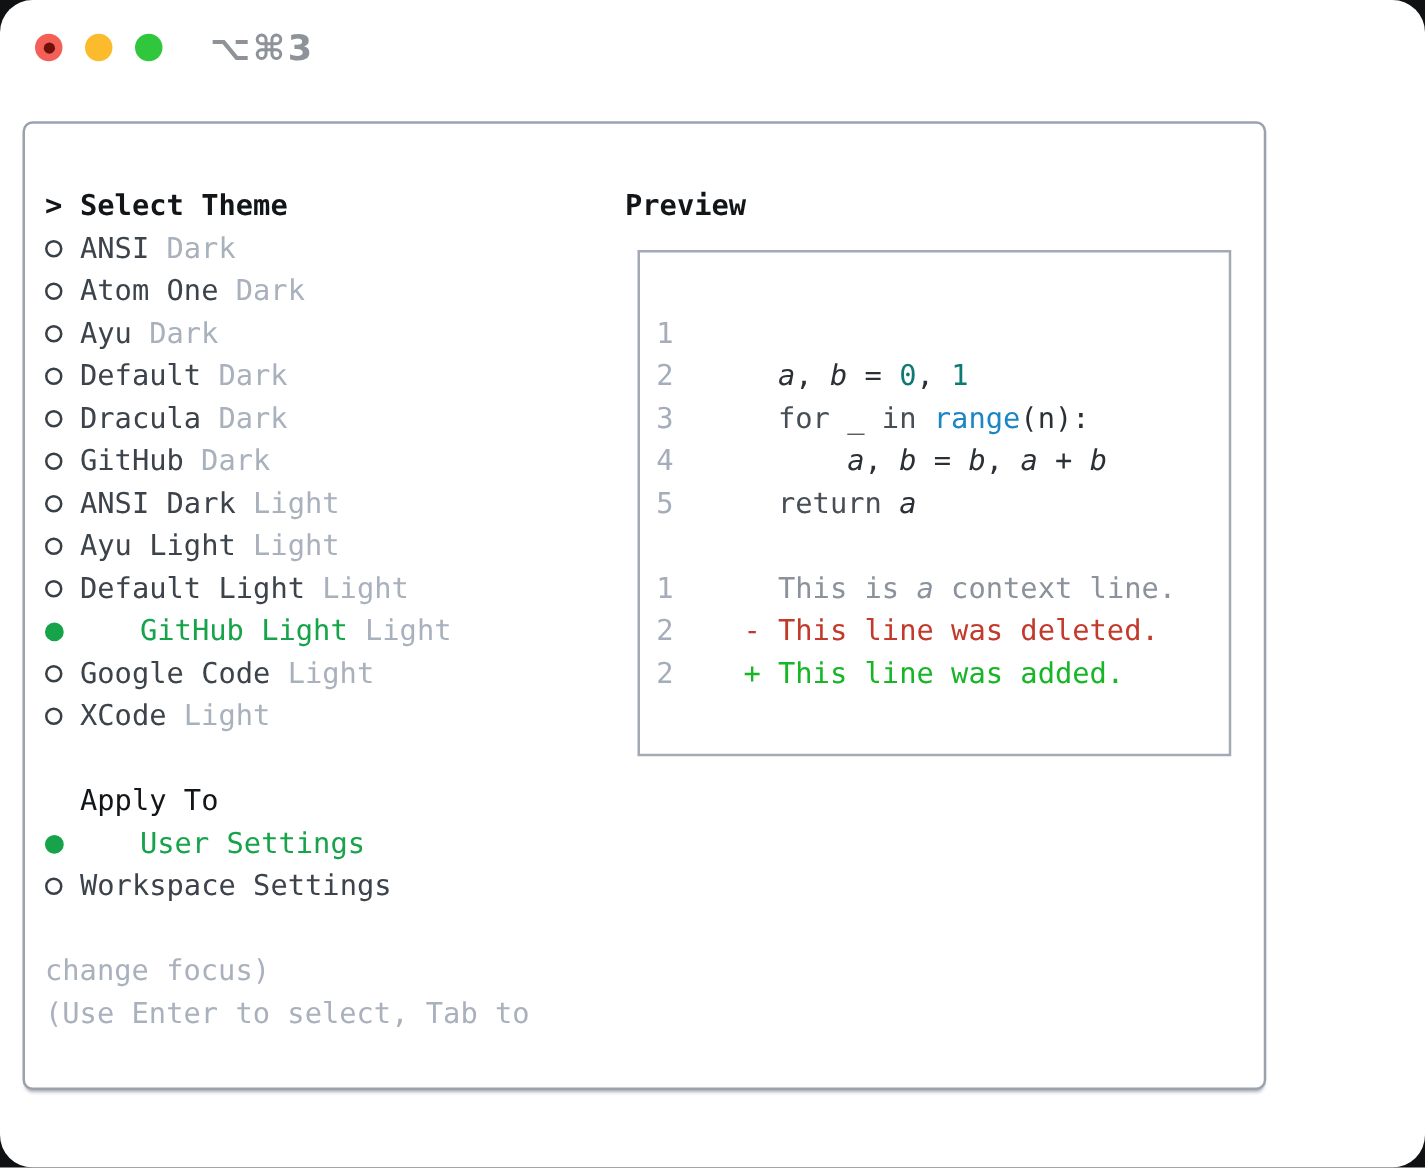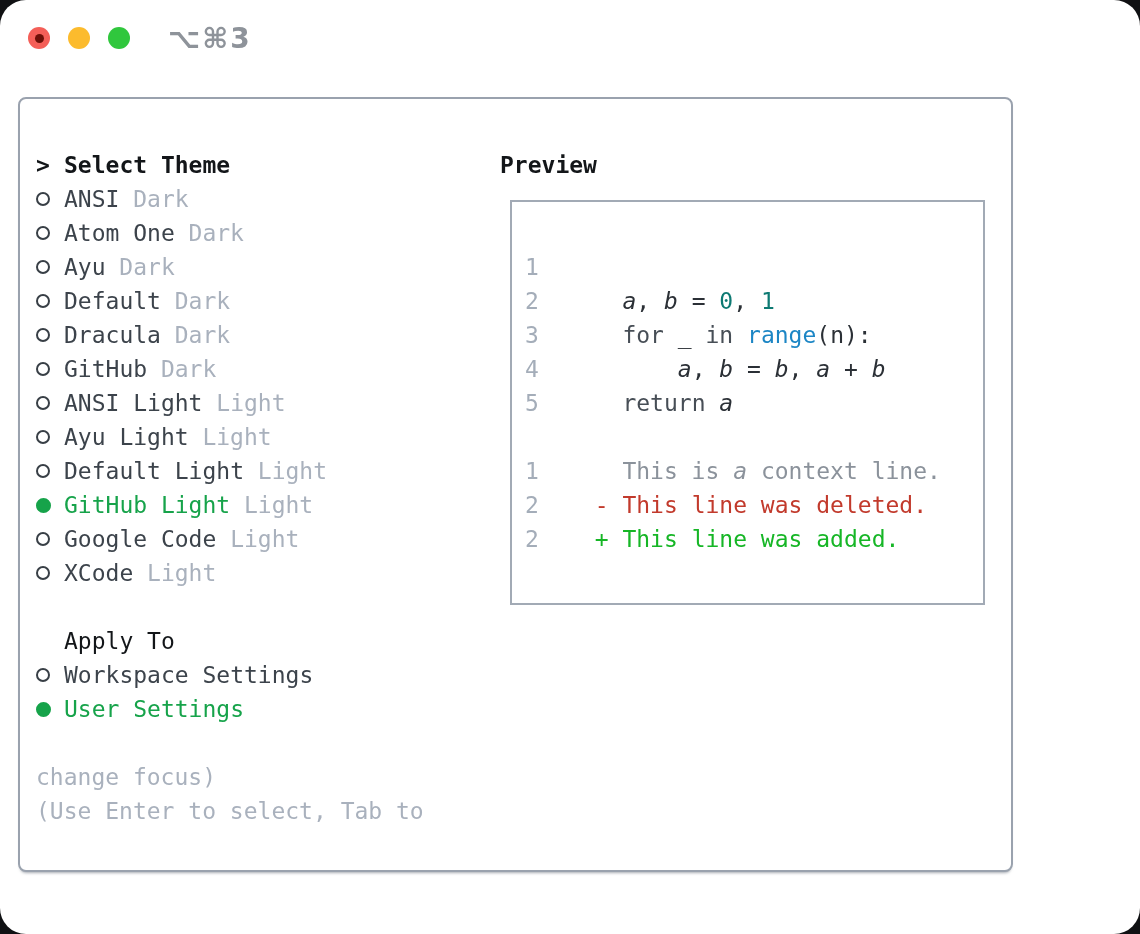--- a/index.html
+++ b/index.html
@@ -42,21 +42,21 @@
   .row{display:flex;align-items:center;height:34px;}
   .spacer{height:34px;}
   .marker-col{width:28px;flex:none;display:inline-flex;align-items:center;height:34px;}
   .prompt{font-weight:bold;color:var(--header);}
   .header-label{font-weight:bold;color:var(--header);white-space:pre;}
   .apply-label{color:var(--header);white-space:pre;}
   .radio{display:inline-block;width:14px;height:14px;border:2px solid #383f46;
          border-radius:50%;box-sizing:border-box;}
   .selected .radio{background:var(--accent);border-color:var(--accent);width:15px;height:15px;}
   .item-name{color:var(--itemText);white-space:pre;}
-  .selected .item-name{color:var(--accent);}
+  .selected .item-name{color:var(--accent);margin-left:48px;}
   .item-variant{color:var(--muted);margin-left:0.6em;white-space:pre;}
   .help{margin-top:0;color:var(--muted);}
   .help div{height:34px;line-height:34px;white-space:pre;}
   
   .preview-box{
     margin-left:10px;margin-top:18px;width:475px;height:405px;
     box-sizing:border-box;border:2px solid var(--previewBorder);
     padding:48px 0 0 13px;overflow:hidden;background:#fff;
   }
   .line{display:flex;height:34px;line-height:34px;}
@@ -135,21 +135,21 @@
     <span class="marker-col">
       <span class="radio"></span>
     </span>
     <span class="item-name">GitHub</span>
     <span class="item-variant">Dark</span>
   </div>
           <div class="row item">
     <span class="marker-col">
       <span class="radio"></span>
     </span>
-    <span class="item-name">ANSI Light</span>
+    <span class="item-name">ANSI Dark</span>
     <span class="item-variant">Light</span>
   </div>
           <div class="row item">
     <span class="marker-col">
       <span class="radio"></span>
     </span>
     <span class="item-name">Ayu Light</span>
     <span class="item-variant">Light</span>
   </div>
           <div class="row item">
@@ -183,31 +183,31 @@
         </div>
 
       <div class="spacer"></div>
 
       <div class="row">
         <span class="marker-col"></span>
         <span class="apply-label">Apply To</span>
       </div>
 
       <div id="apply-list">
+          <div class="row item selected">
+    <span class="marker-col">
+      <span class="radio"></span>
+    </span>
+    <span class="item-name">User Settings</span>
+  </div>
           <div class="row item">
     <span class="marker-col">
       <span class="radio"></span>
     </span>
     <span class="item-name">Workspace Settings</span>
-  </div>
-          <div class="row item selected">
-    <span class="marker-col">
-      <span class="radio"></span>
-    </span>
-    <span class="item-name">User Settings</span>
   </div>
         </div>
 
       <div class="spacer"></div>
 
       <div class="help">
         <div>change focus)</div>
         <div>(Use Enter to select, Tab to</div>
       </div>
     </div>

